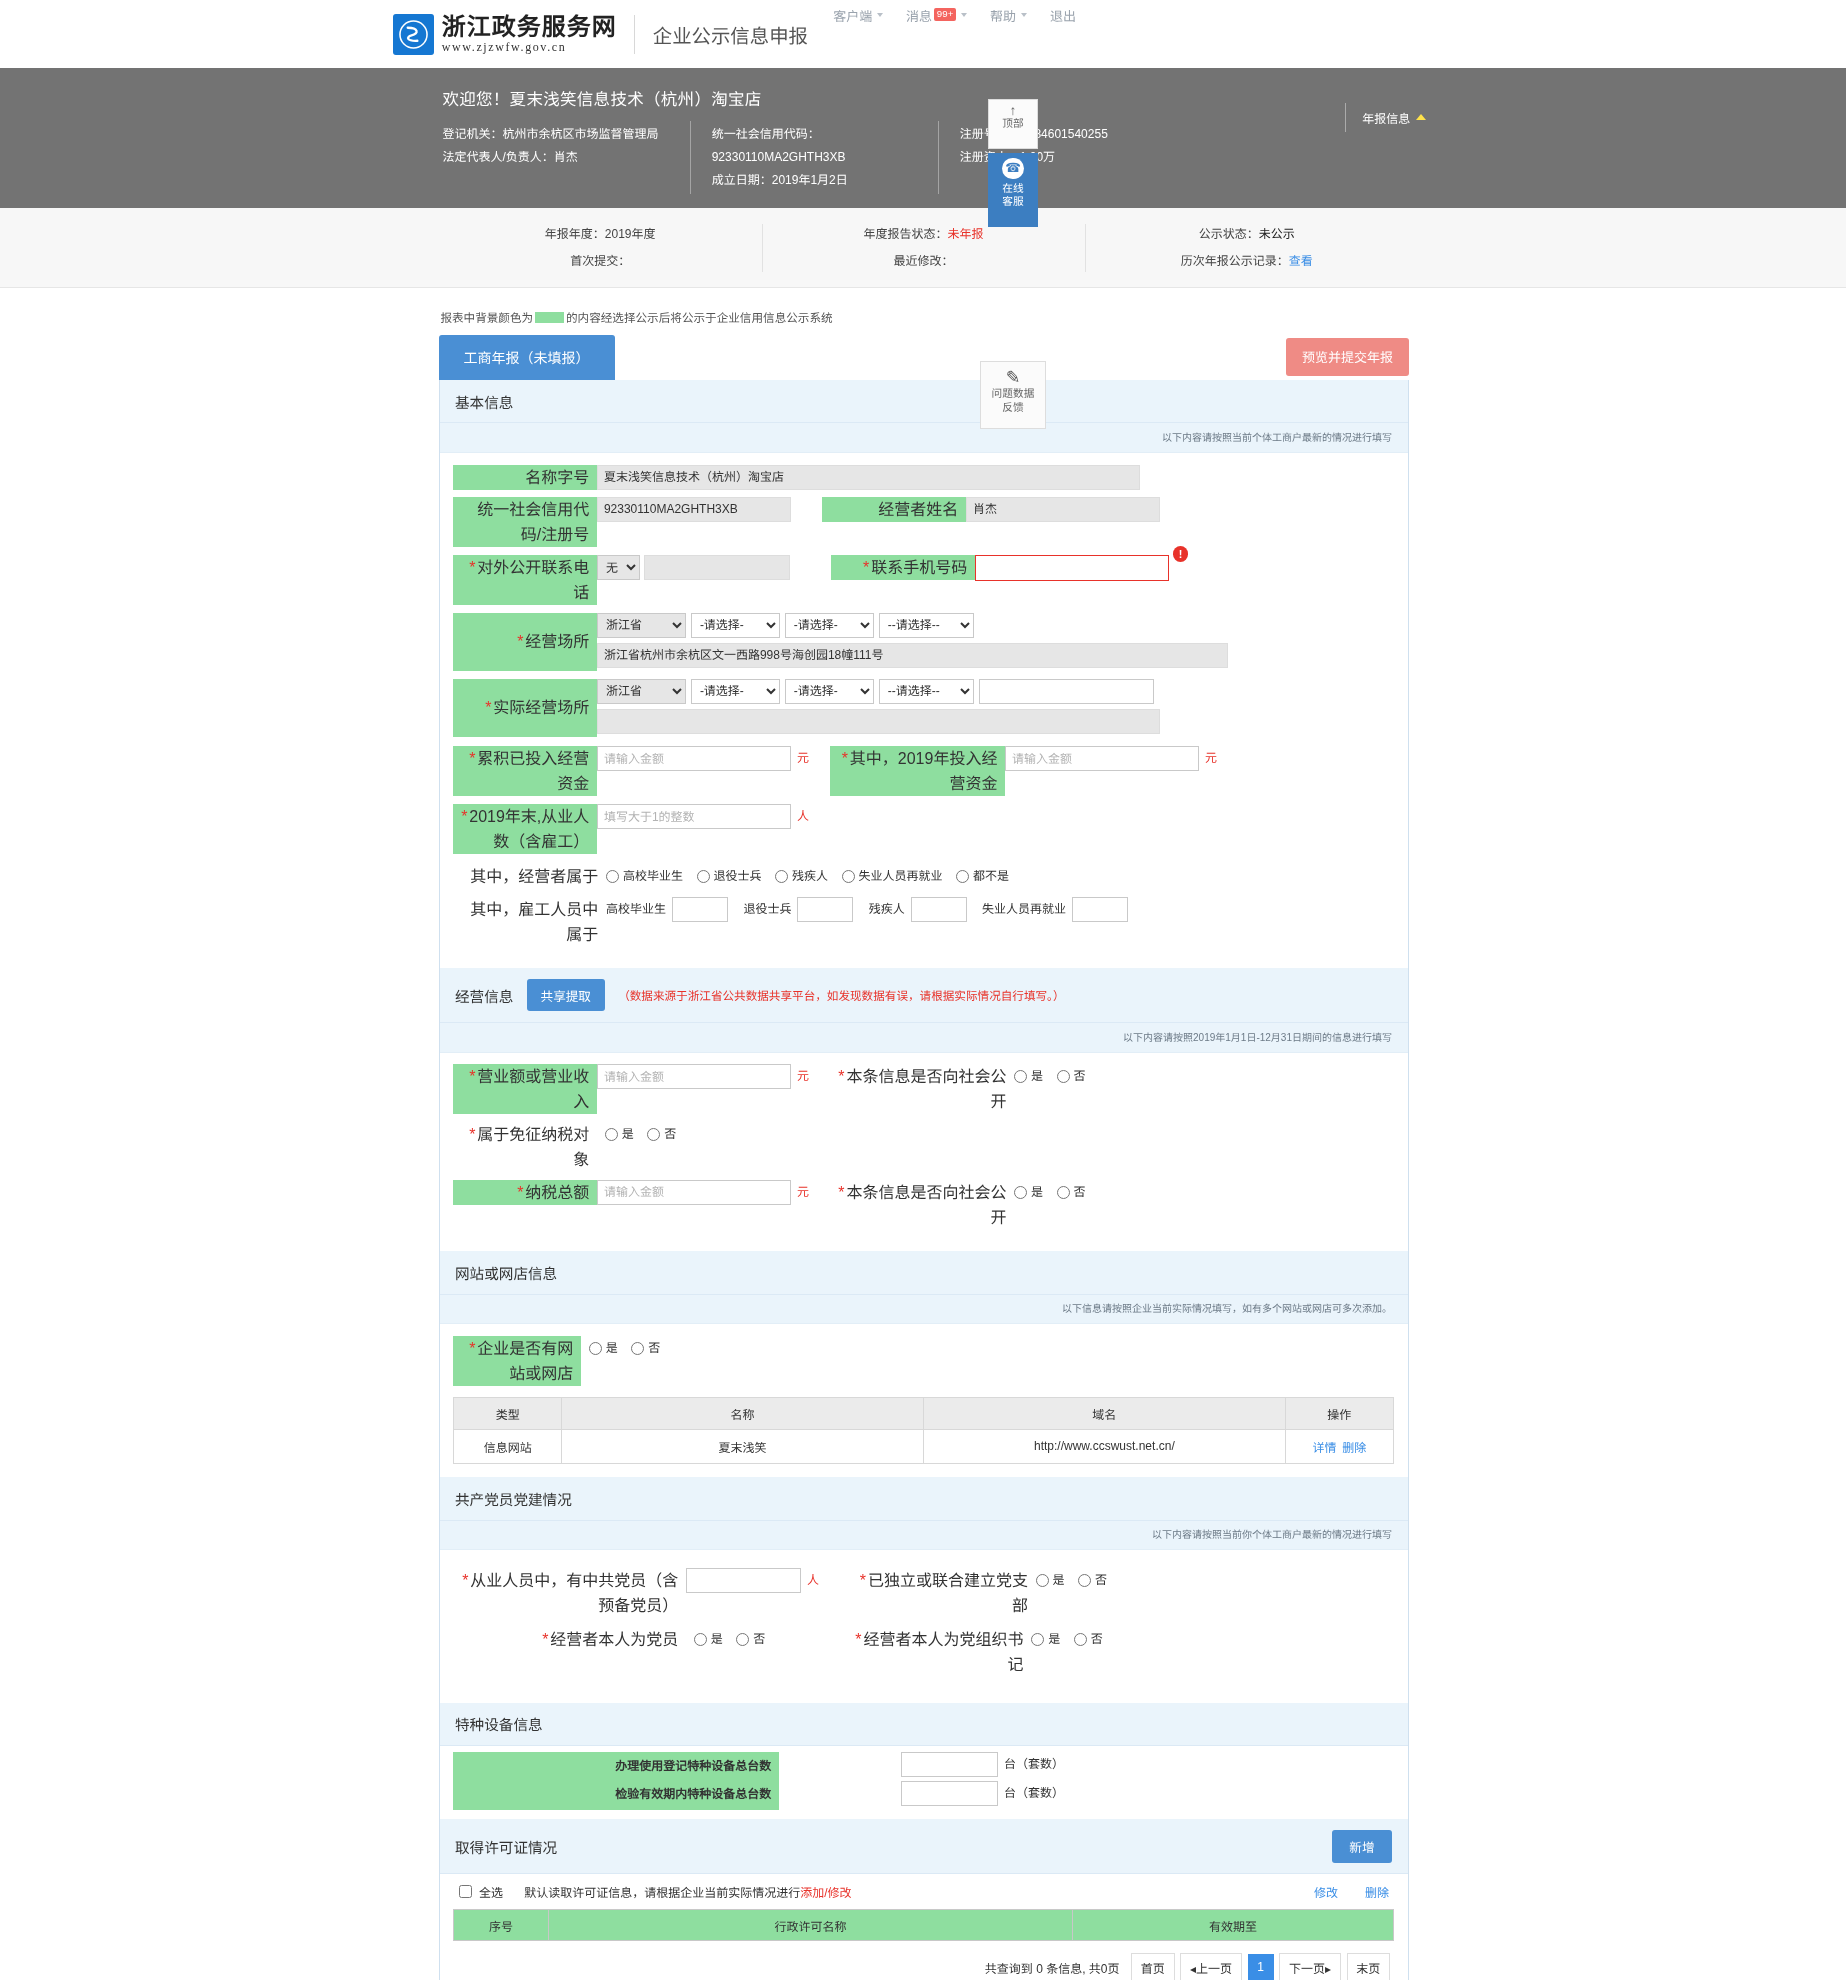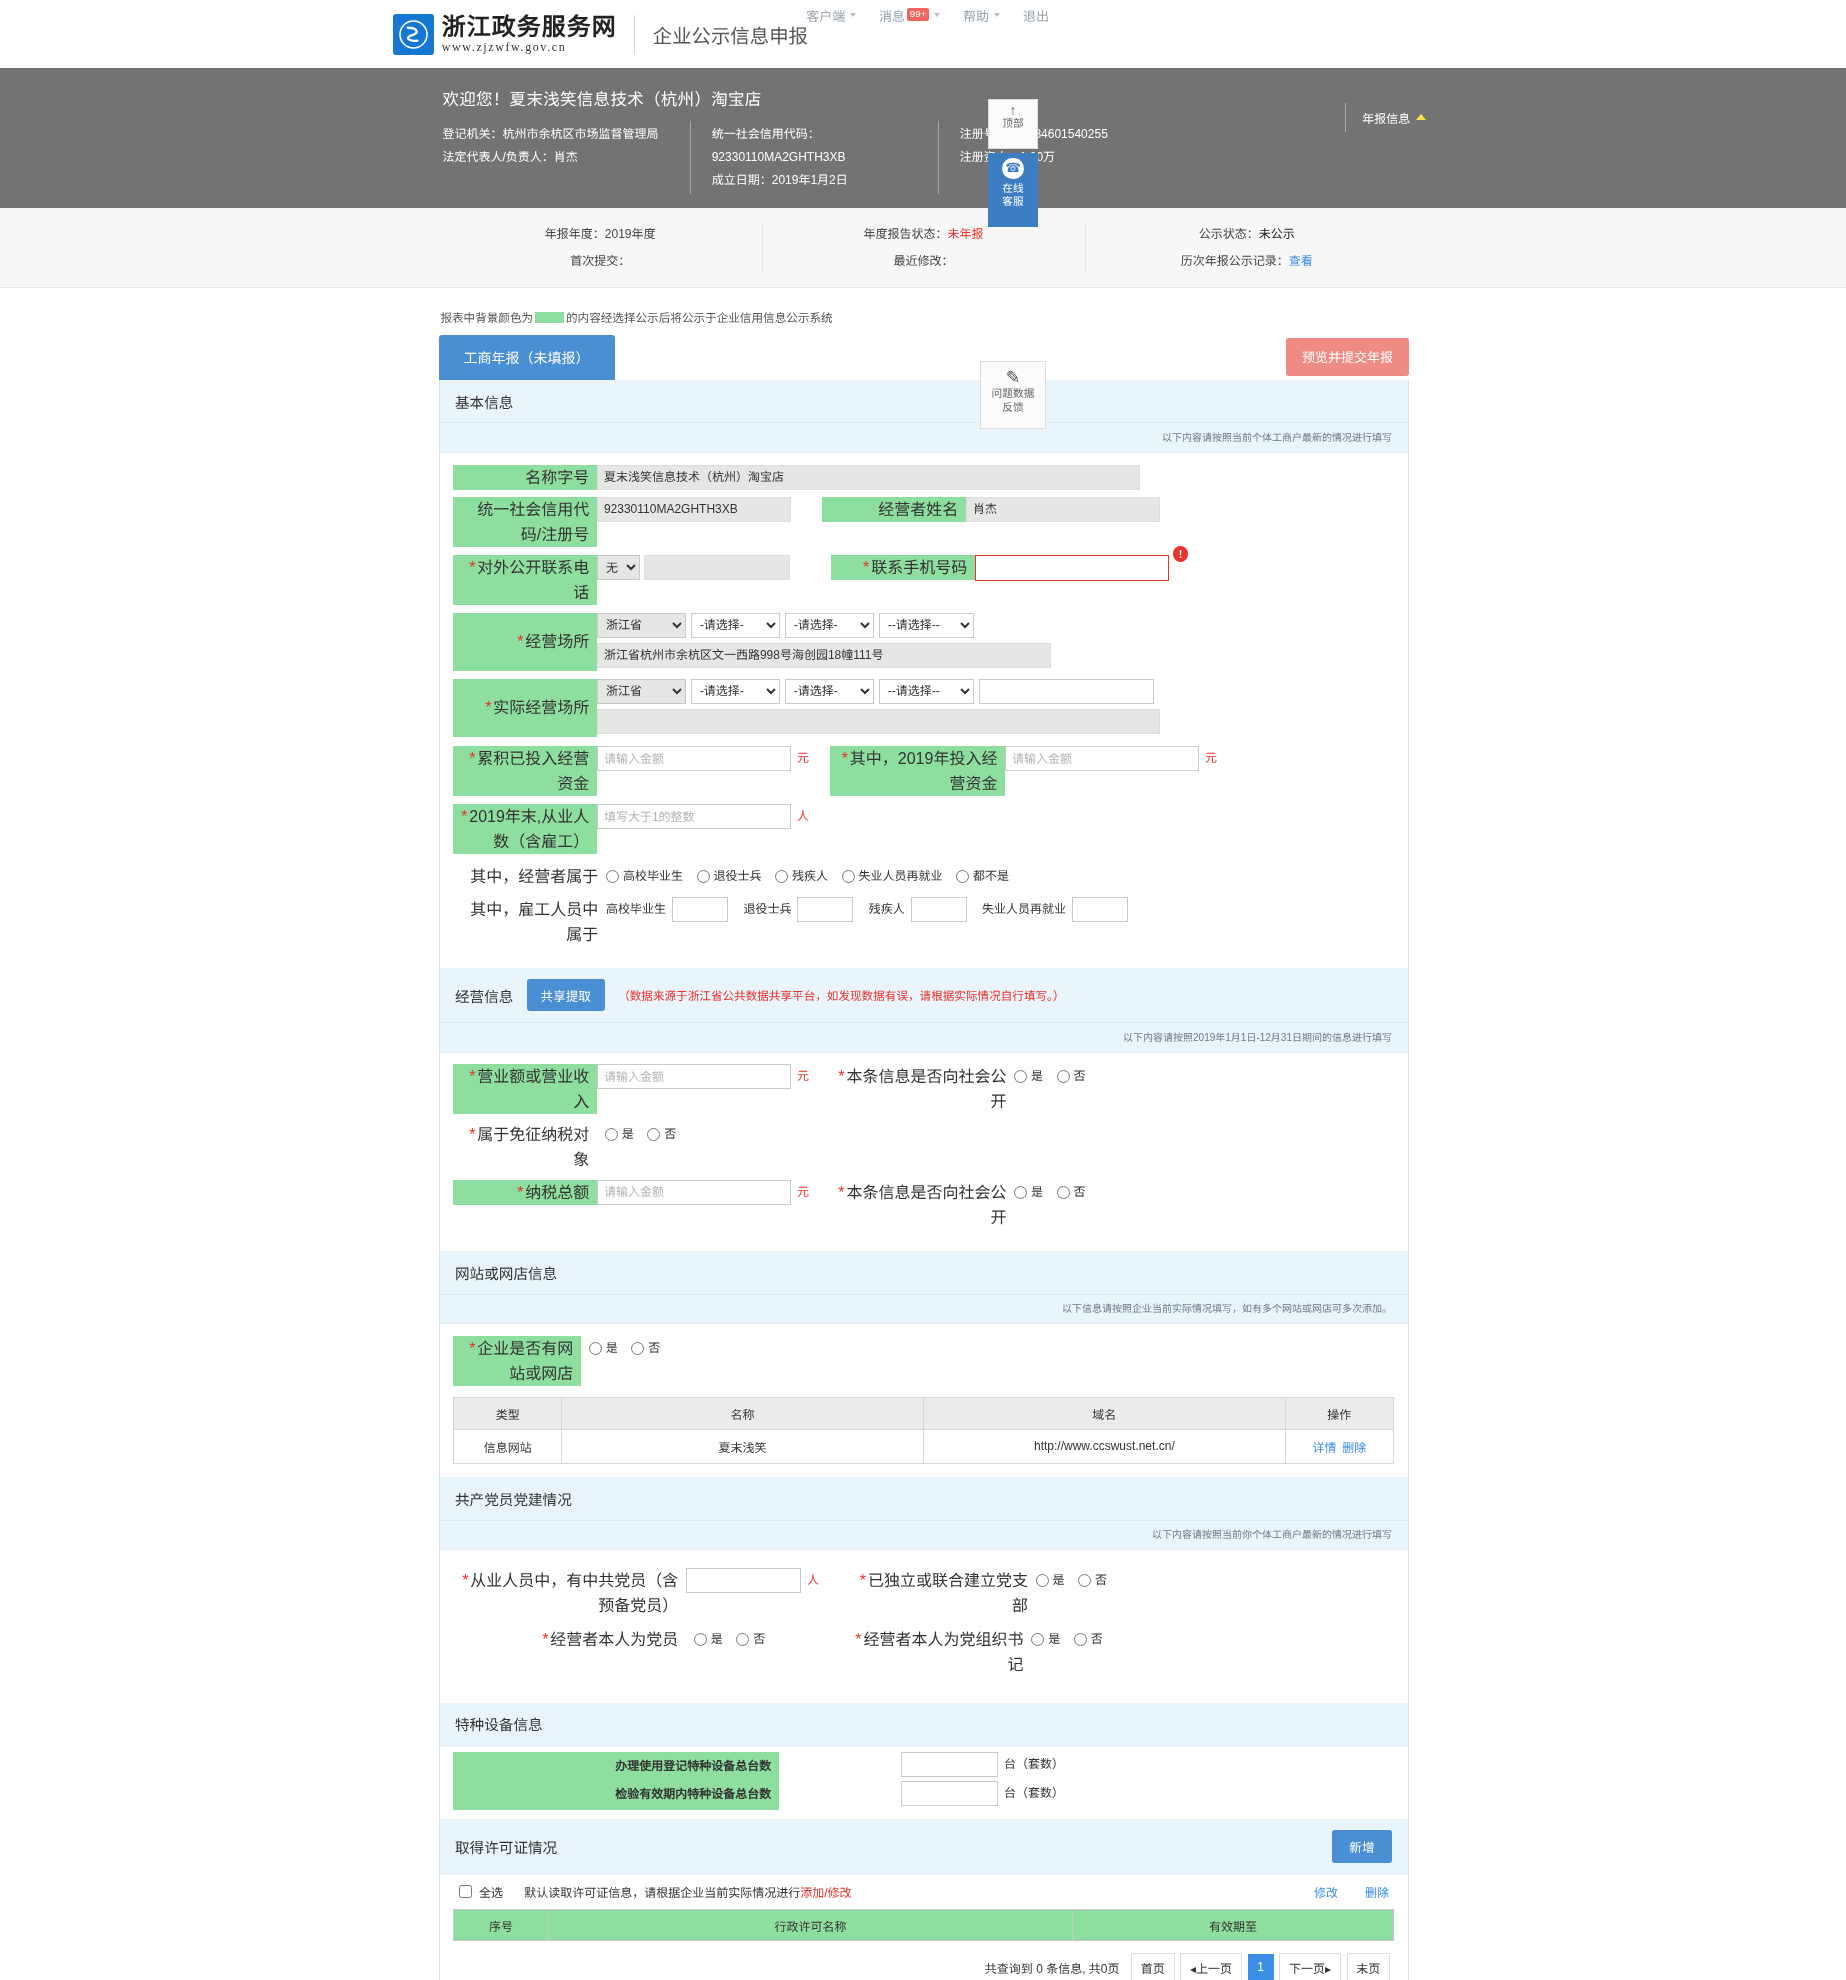--- a/index.html
+++ b/index.html
@@ -32,21 +32,21 @@
     font-family:"DejaVu Sans","Liberation Sans",sans-serif;
   }
   .logo-sub {
     font-size:12px; color:#333; letter-spacing:1.6px; margin-top:2.9px;
     font-family:"Liberation Serif","DejaVu Serif",serif;
   }
   .logo-divider { width:1px; height:39px; background:#d8d8d8; margin:0 17.5px; }
   .site-sub { font-size:19.4px; color:#555; }
 
   .topnav {
-    position:absolute; right:798px; top:5.8px;
+    position:absolute; right:771px; top:5.8px;
     display:flex; align-items:flex-start; gap:23px;
     font-size:13px; color:#9aa3ad;
   }
   .topnav .nav-item { display:flex; align-items:center; cursor:pointer; }
   .caret-d {
     display:inline-block; width:0;height:0;margin-left:4.9px;
     border-left:3.9px solid transparent;border-right:3.9px solid transparent;
     border-top:4.9px solid #b9c0c8;
   }
   .badge99 {
@@ -397,21 +397,21 @@
               <select class="sel" style="width:89px">
                 <option>-请选择-</option>
               </select>
               <select class="sel" style="width:89px">
                 <option>-请选择-</option>
               </select>
               <select class="sel" style="width:95px">
                 <option>--请选择--</option>
               </select>
             </div>
-            <div class="ro" style="width:454px">浙江省杭州市余杭区文一西路998号海创园18幢111号</div>
+            <div class="ro" style="width:631px">浙江省杭州市余杭区文一西路998号海创园18幢111号</div>
           </div>
         </div>
 
         <div class="frow">
           <div class="lbl" style="line-height:58px">
             <span class="req">*</span><span>实际经营场所</span>
           </div>
           <div>
             <div style="display:flex;gap:4.9px;margin-bottom:4.9px">
               <select class="sel ro-sel" style="width:89px">

